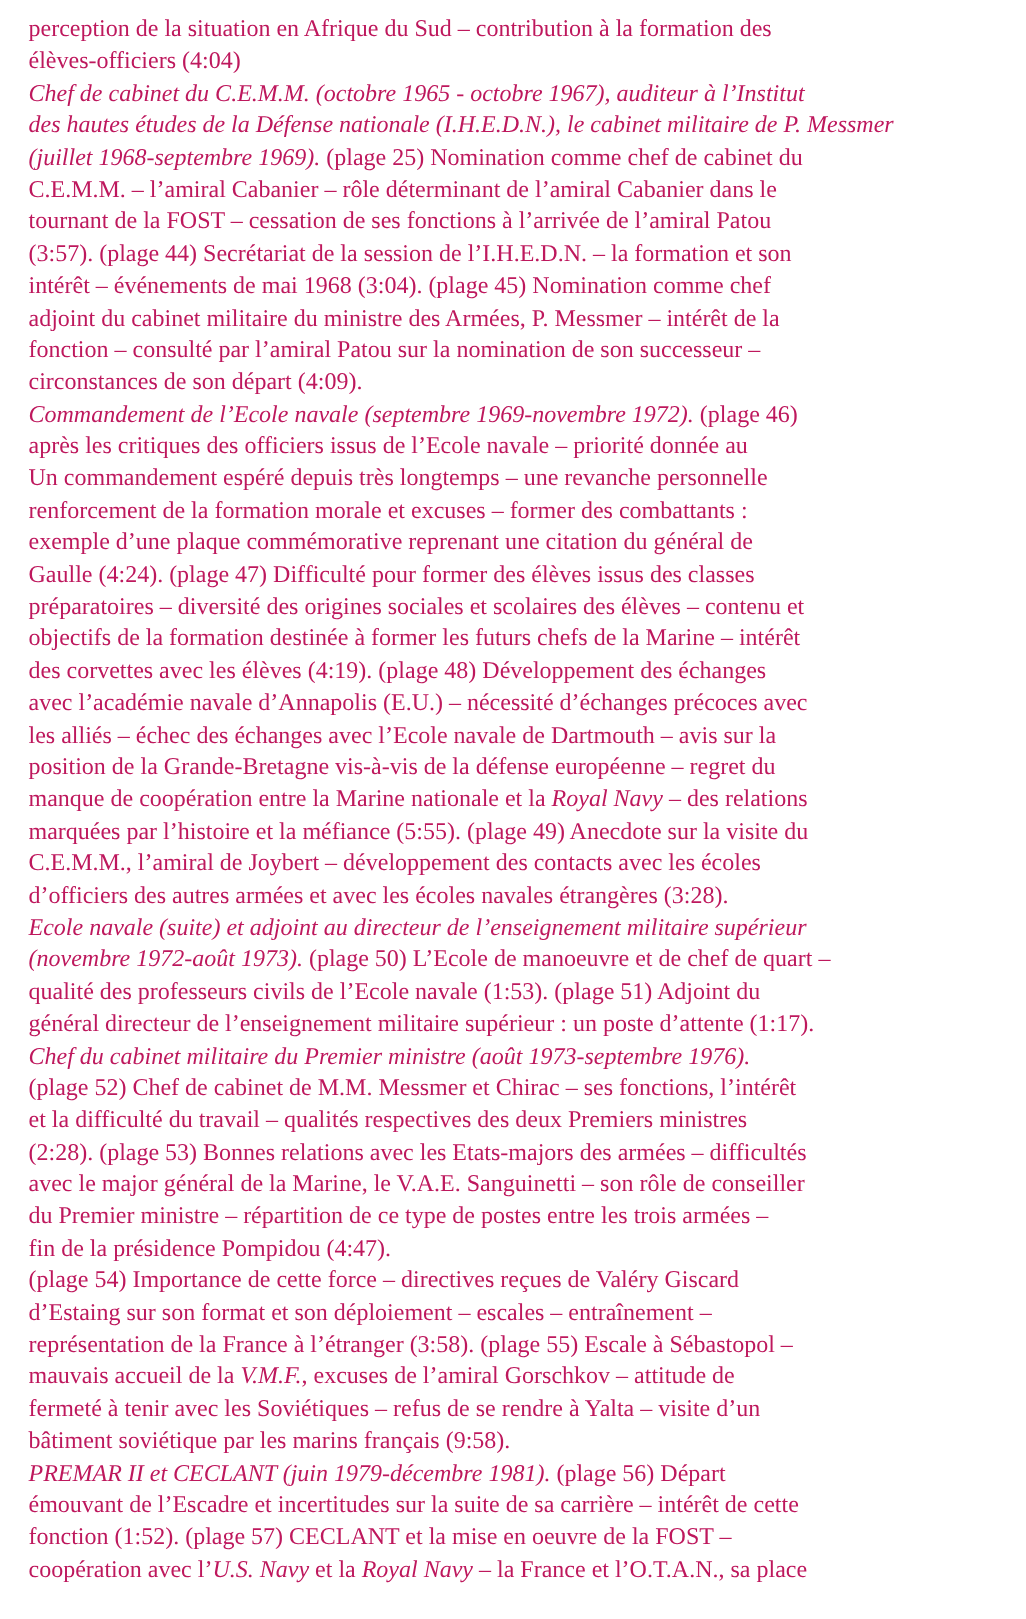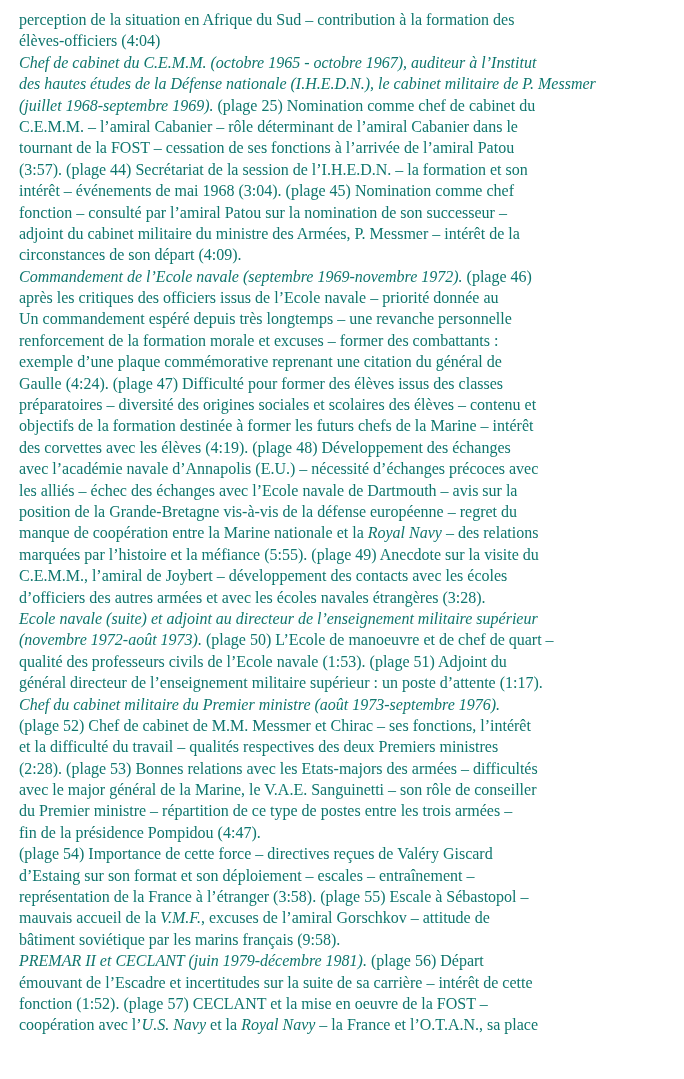--- a/index.html
+++ b/index.html
@@ -10,21 +10,21 @@
     background: #ffffff;
     overflow: hidden;
   }
   .page {
     width: 684px;
     height: 825px;
     box-sizing: border-box;
     padding: 9px 0 0 19px;
     background: #ffffff;
     font-family: "Liberation Serif", "DejaVu Serif", serif;
-    color: #0f766e;
+    color: #be185d;
     font-size: 16px;
     border-radius: 14px;
   }
   .text-line {
     height: 21.4px;
     line-height: 21.4px;
     white-space: pre;
   }
   .text-line .it {
     font-style: italic;
@@ -38,22 +38,22 @@
   <div id="doc">
       <div class="text-line"><span class="">perception de la situation en Afrique du Sud – contribution à la formation des</span></div>
       <div class="text-line"><span class="">élèves-officiers (4:04)</span></div>
       <div class="text-line"><span class="it">Chef de cabinet du C.E.M.M. (octobre 1965 - octobre 1967), auditeur à l’Institut</span></div>
       <div class="text-line"><span class="it">des hautes études de la Défense nationale (I.H.E.D.N.), le cabinet militaire de P. Messmer</span></div>
       <div class="text-line"><span class="it">(juillet 1968-septembre 1969).</span><span class=""> (plage 25) Nomination comme chef de cabinet du</span></div>
       <div class="text-line"><span class="">C.E.M.M. – l’amiral Cabanier – rôle déterminant de l’amiral Cabanier dans le</span></div>
       <div class="text-line"><span class="">tournant de la FOST – cessation de ses fonctions à l’arrivée de l’amiral Patou</span></div>
       <div class="text-line"><span class="">(3:57). (plage 44) Secrétariat de la session de l’I.H.E.D.N. – la formation et son</span></div>
       <div class="text-line"><span class="">intérêt – événements de mai 1968 (3:04). (plage 45) Nomination comme chef</span></div>
+      <div class="text-line"><span class="">adjoint du cabinet militaire du ministre des Armées, P. Messmer – intérêt de la</span></div>
       <div class="text-line"><span class="">fonction – consulté par l’amiral Patou sur la nomination de son successeur –</span></div>
-      <div class="text-line"><span class="">adjoint du cabinet militaire du ministre des Armées, P. Messmer – intérêt de la</span></div>
       <div class="text-line"><span class="">circonstances de son départ (4:09).</span></div>
       <div class="text-line"><span class="it">Commandement de l’Ecole navale (septembre 1969-novembre 1972).</span><span class=""> (plage 46)</span></div>
       <div class="text-line"><span class="">après les critiques des officiers issus de l’Ecole navale – priorité donnée au</span></div>
       <div class="text-line"><span class="">Un commandement espéré depuis très longtemps – une revanche personnelle</span></div>
       <div class="text-line"><span class="">renforcement de la formation morale et excuses – former des combattants :</span></div>
       <div class="text-line"><span class="">exemple d’une plaque commémorative reprenant une citation du général de</span></div>
       <div class="text-line"><span class="">Gaulle (4:24). (plage 47) Difficulté pour former des élèves issus des classes</span></div>
       <div class="text-line"><span class="">préparatoires – diversité des origines sociales et scolaires des élèves – contenu et</span></div>
       <div class="text-line"><span class="">objectifs de la formation destinée à former les futurs chefs de la Marine – intérêt</span></div>
       <div class="text-line"><span class="">des corvettes avec les élèves (4:19). (plage 48) Développement des échanges</span></div>
@@ -72,19 +72,20 @@
       <div class="text-line"><span class="">(plage 52) Chef de cabinet de M.M. Messmer et Chirac – ses fonctions, l’intérêt</span></div>
       <div class="text-line"><span class="">et la difficulté du travail – qualités respectives des deux Premiers ministres</span></div>
       <div class="text-line"><span class="">(2:28). (plage 53) Bonnes relations avec les Etats-majors des armées – difficultés</span></div>
       <div class="text-line"><span class="">avec le major général de la Marine, le V.A.E. Sanguinetti – son rôle de conseiller</span></div>
       <div class="text-line"><span class="">du Premier ministre – répartition de ce type de postes entre les trois armées –</span></div>
       <div class="text-line"><span class="">fin de la présidence Pompidou (4:47).</span></div>
       <div class="text-line"><span class="">(plage 54) Importance de cette force – directives reçues de Valéry Giscard</span></div>
       <div class="text-line"><span class="">d’Estaing sur son format et son déploiement – escales – entraînement –</span></div>
       <div class="text-line"><span class="">représentation de la France à l’étranger (3:58). (plage 55) Escale à Sébastopol –</span></div>
       <div class="text-line"><span class="">mauvais accueil de la </span><span class="it">V.M.F.</span><span class="">, excuses de l’amiral Gorschkov – attitude de</span></div>
+      <div class="text-line"><span class="">fermeté à tenir avec les Soviétiques – refus de se rendre à Yalta – visite d’un</span></div>
       <div class="text-line"><span class="">bâtiment soviétique par les marins français (9:58).</span></div>
       <div class="text-line"><span class="it">PREMAR II et CECLANT (juin 1979-décembre 1981).</span><span class=""> (plage 56) Départ</span></div>
       <div class="text-line"><span class="">émouvant de l’Escadre et incertitudes sur la suite de sa carrière – intérêt de cette</span></div>
       <div class="text-line"><span class="">fonction (1:52). (plage 57) CECLANT et la mise en oeuvre de la FOST –</span></div>
       <div class="text-line"><span class="">coopération avec l’</span><span class="it">U.S. Navy</span><span class=""> et la </span><span class="it">Royal Navy</span><span class=""> – la France et l’O.T.A.N., sa place</span></div>
     </div>
 </main>
 
 </body></html>

